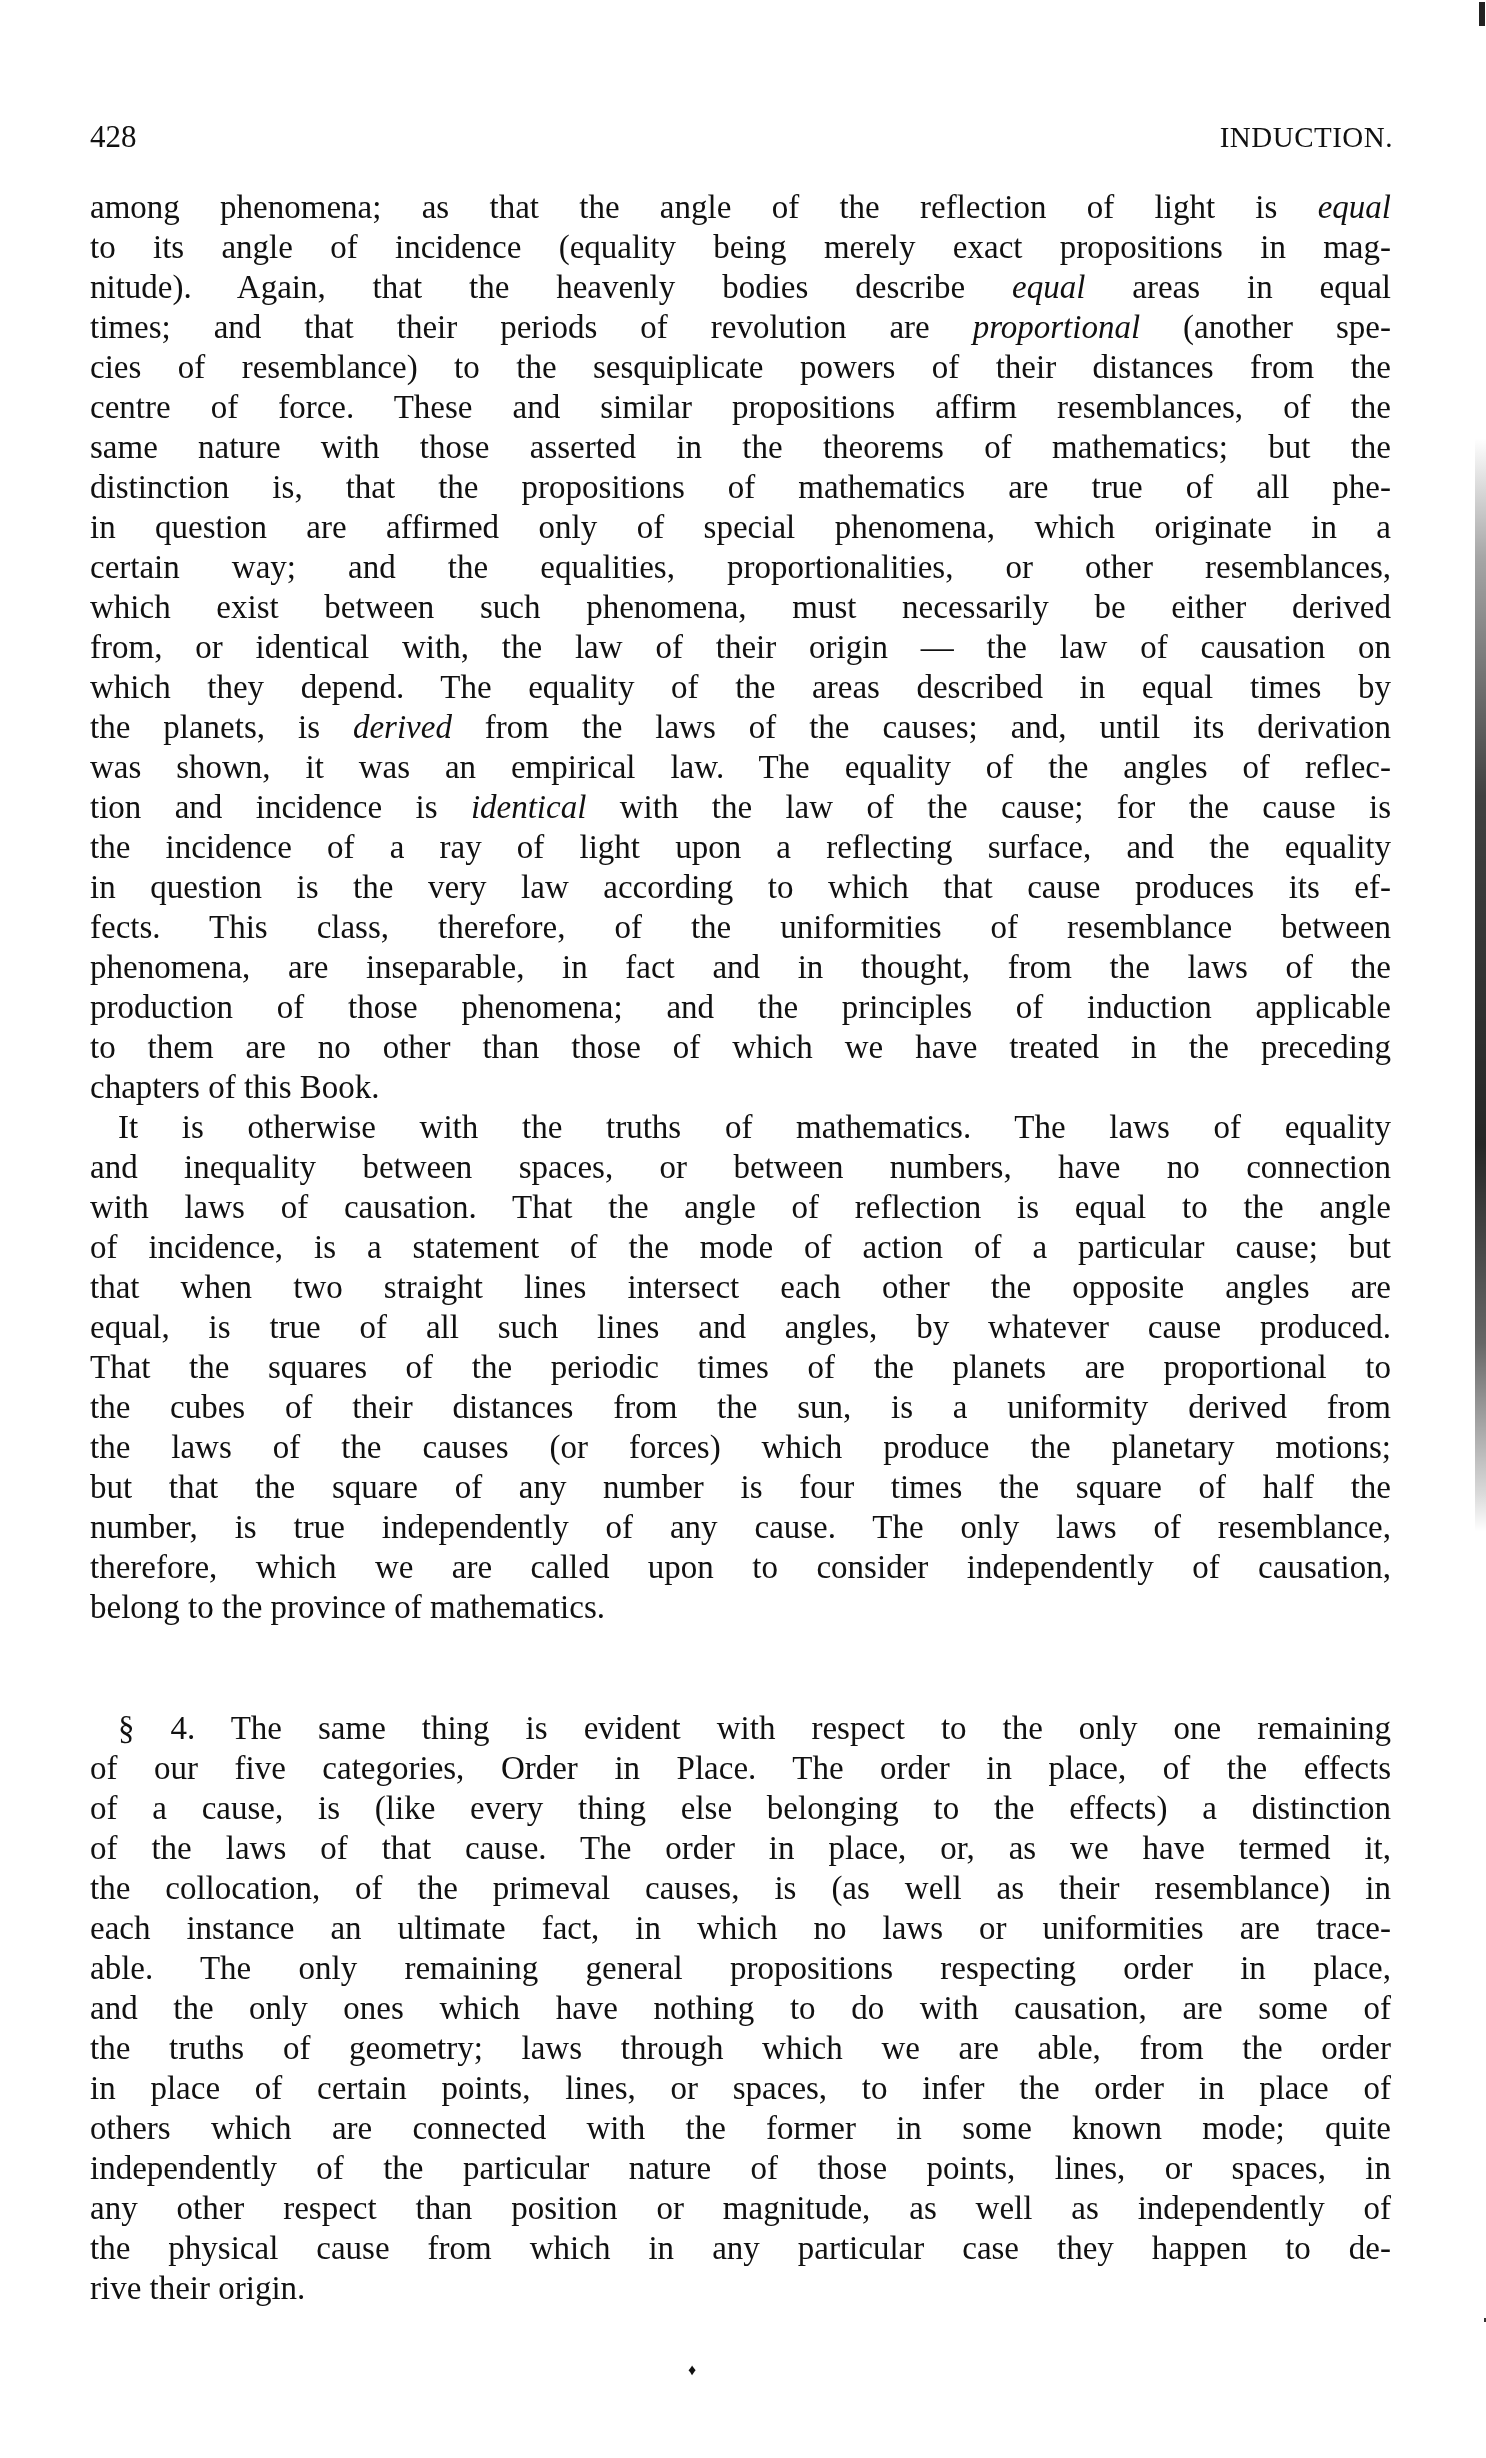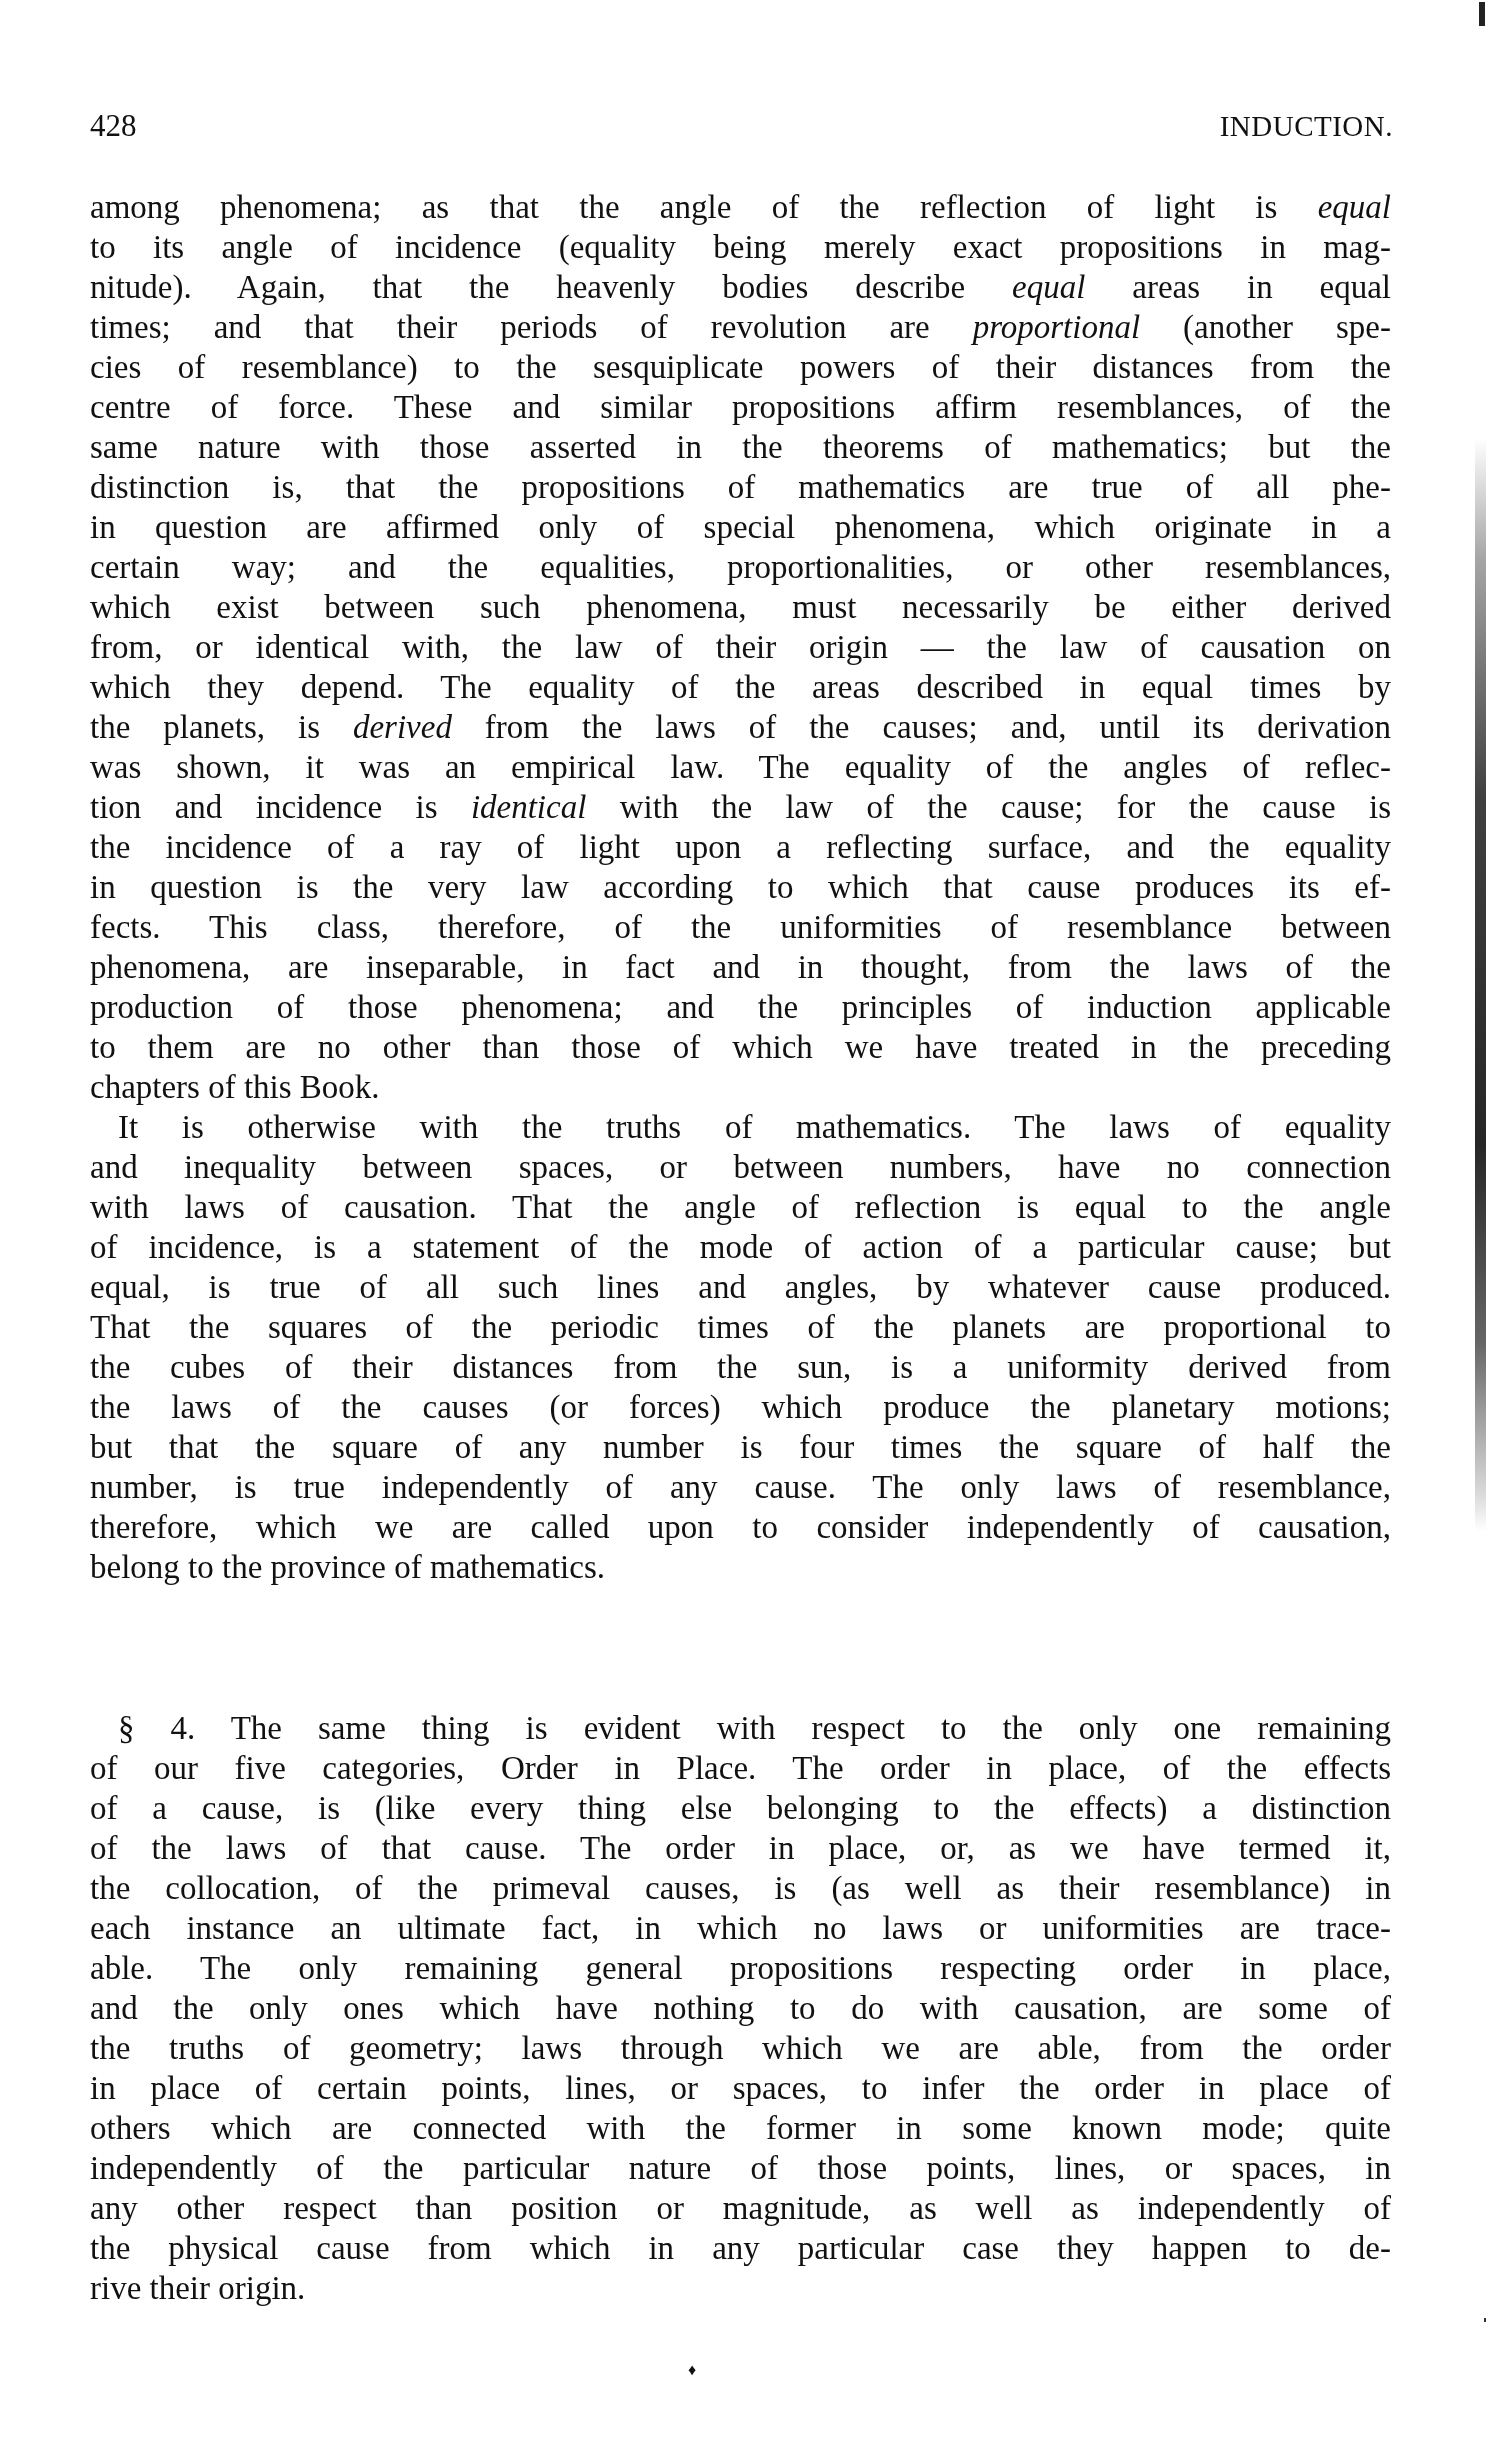--- a/index.html
+++ b/index.html
@@ -16,21 +16,21 @@
       color: #111111;
     }
     .page {
       position: absolute;
       left: 0; top: 0;
       width: 1487px;
       height: 2459px;
     }
     .running-head {
       position: absolute;
-      top: 106px;
+      top: 117px;
       left: 90px;
       width: 1303px;
       height: 40px;
       font-size: 30px;
       line-height: 40px;
     }
     .page-number {
       position: absolute;
       left: 0;
       top: 0;
@@ -152,20 +152,21 @@
         <span class="line">production of those phenomena; and the principles of induction applicable</span>
         <span class="line">to them are no other than those of which we have treated in the preceding</span>
         <span class="line last">chapters of this Book.</span>
         <div style="height: 0px;"></div>
       </div>
     <div>
         <span class="line indent">It is otherwise with the truths of mathematics.  The laws of equality</span>
         <span class="line">and inequality between spaces, or between numbers, have no connection</span>
         <span class="line">with laws of causation.  That the angle of reflection is equal to the angle</span>
         <span class="line">of incidence, is a statement of the mode of action of a particular cause; but</span>
+        <span class="line">that when two straight lines intersect each other the opposite angles are</span>
         <span class="line">equal, is true of all such lines and angles, by whatever cause produced.</span>
         <span class="line">That the squares of the periodic times of the planets are proportional to</span>
         <span class="line">the cubes of their distances from the sun, is a uniformity derived from</span>
         <span class="line">the laws of the causes (or forces) which produce the planetary motions;</span>
         <span class="line">but that the square of any number is four times the square of half the</span>
         <span class="line">number, is true independently of any cause.  The only laws of resemblance,</span>
         <span class="line">therefore, which we are called upon to consider independently of causation,</span>
         <span class="line last">belong to the province of mathematics.</span>
       </div>
   </div>

